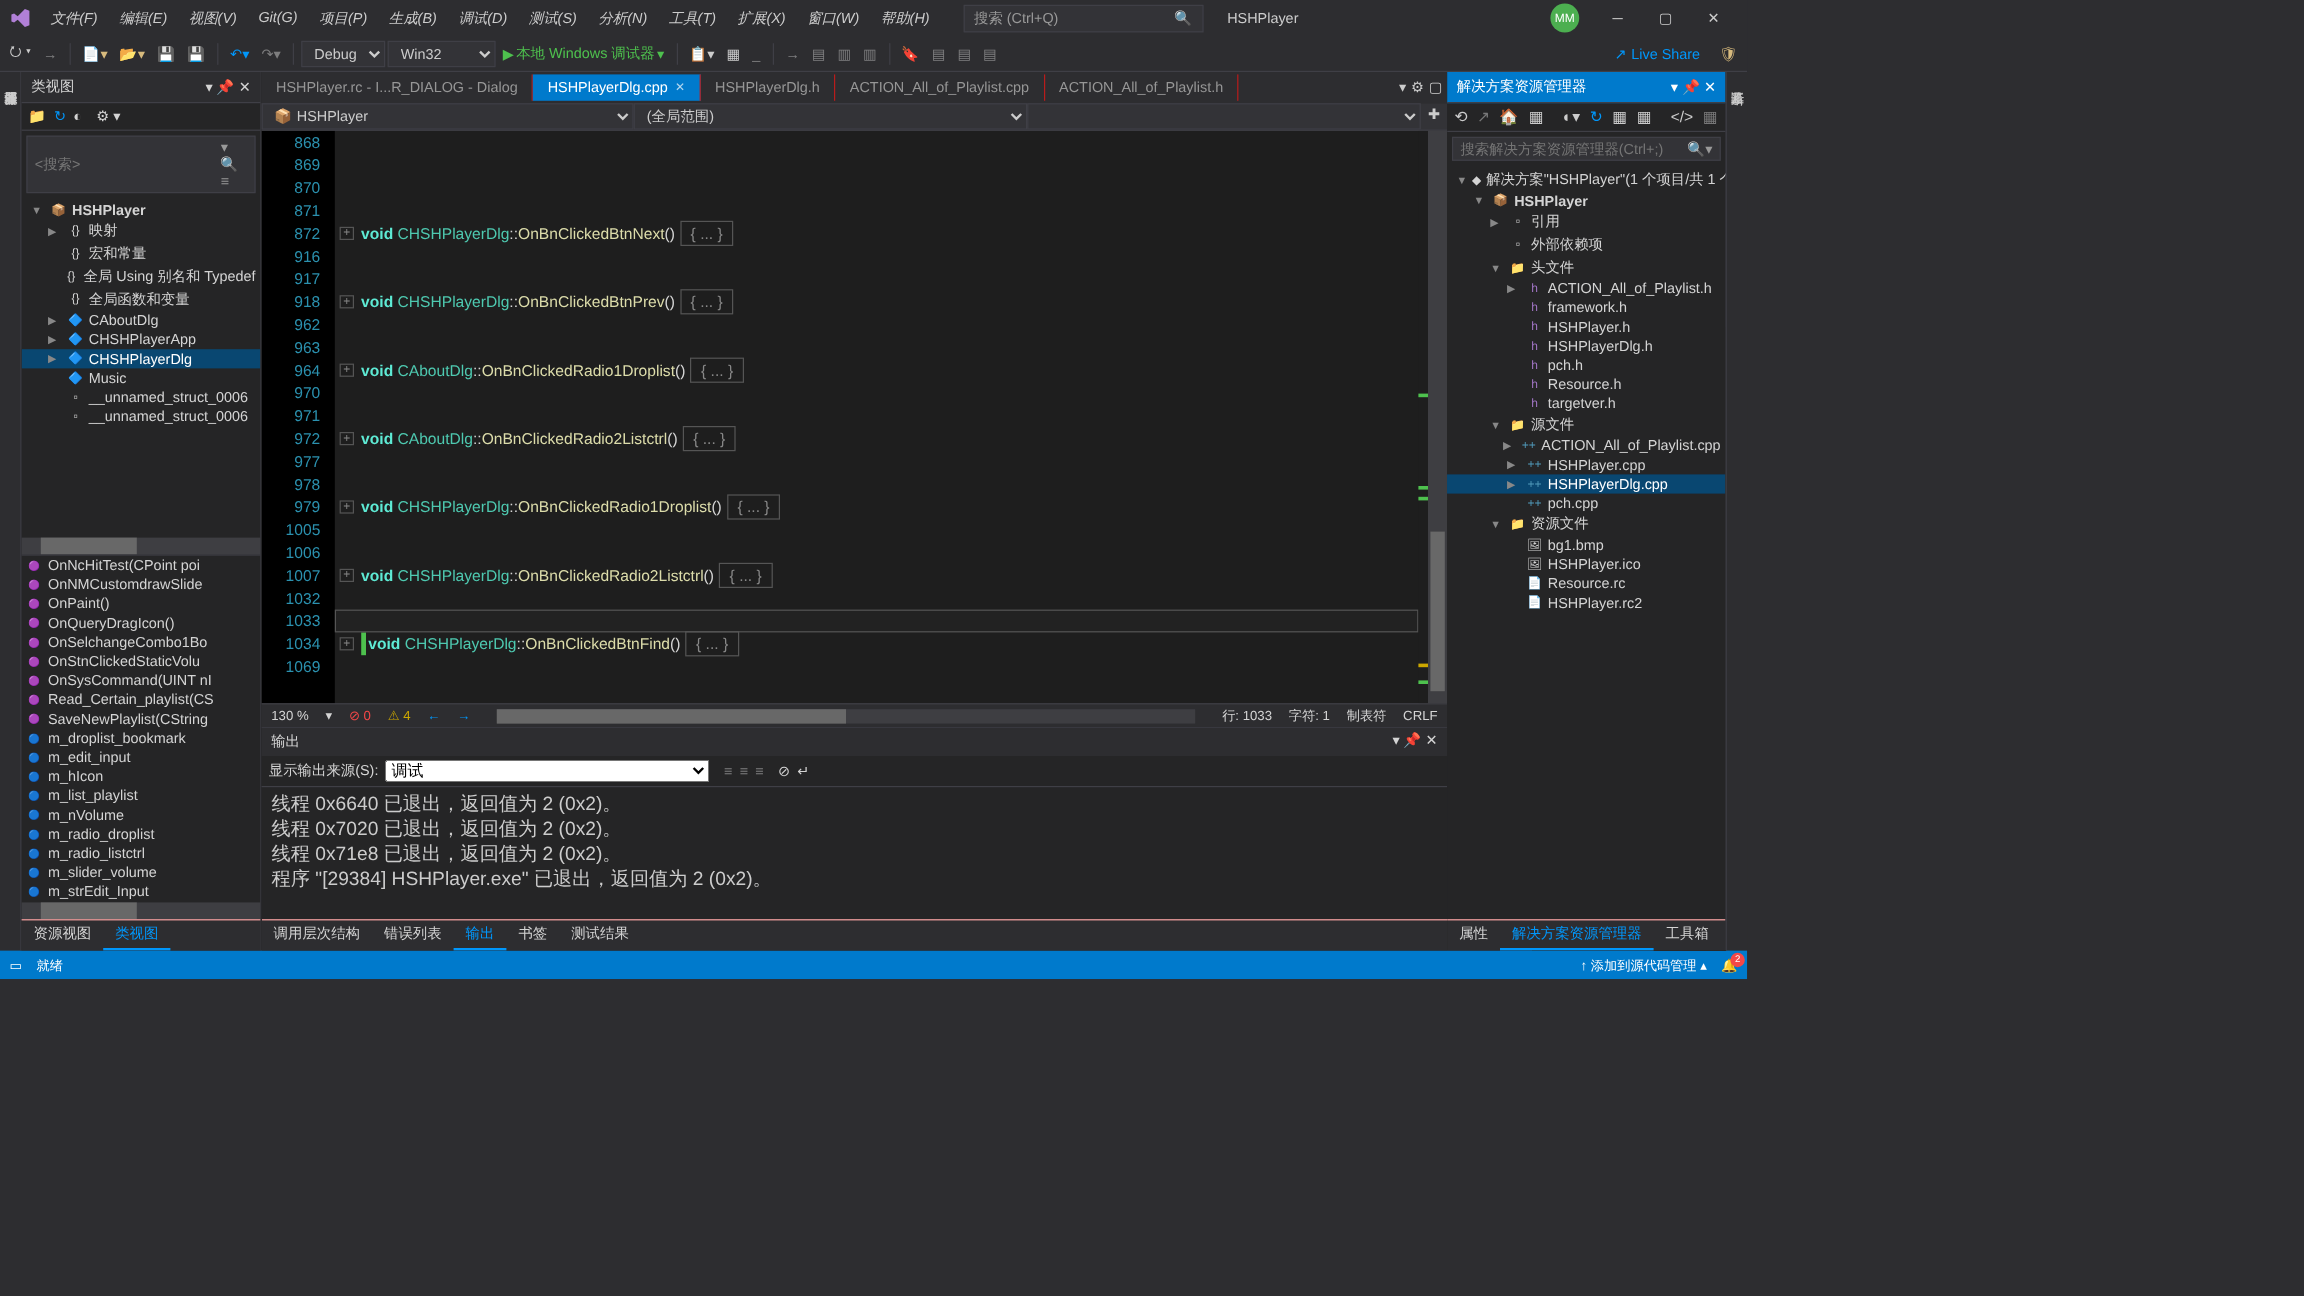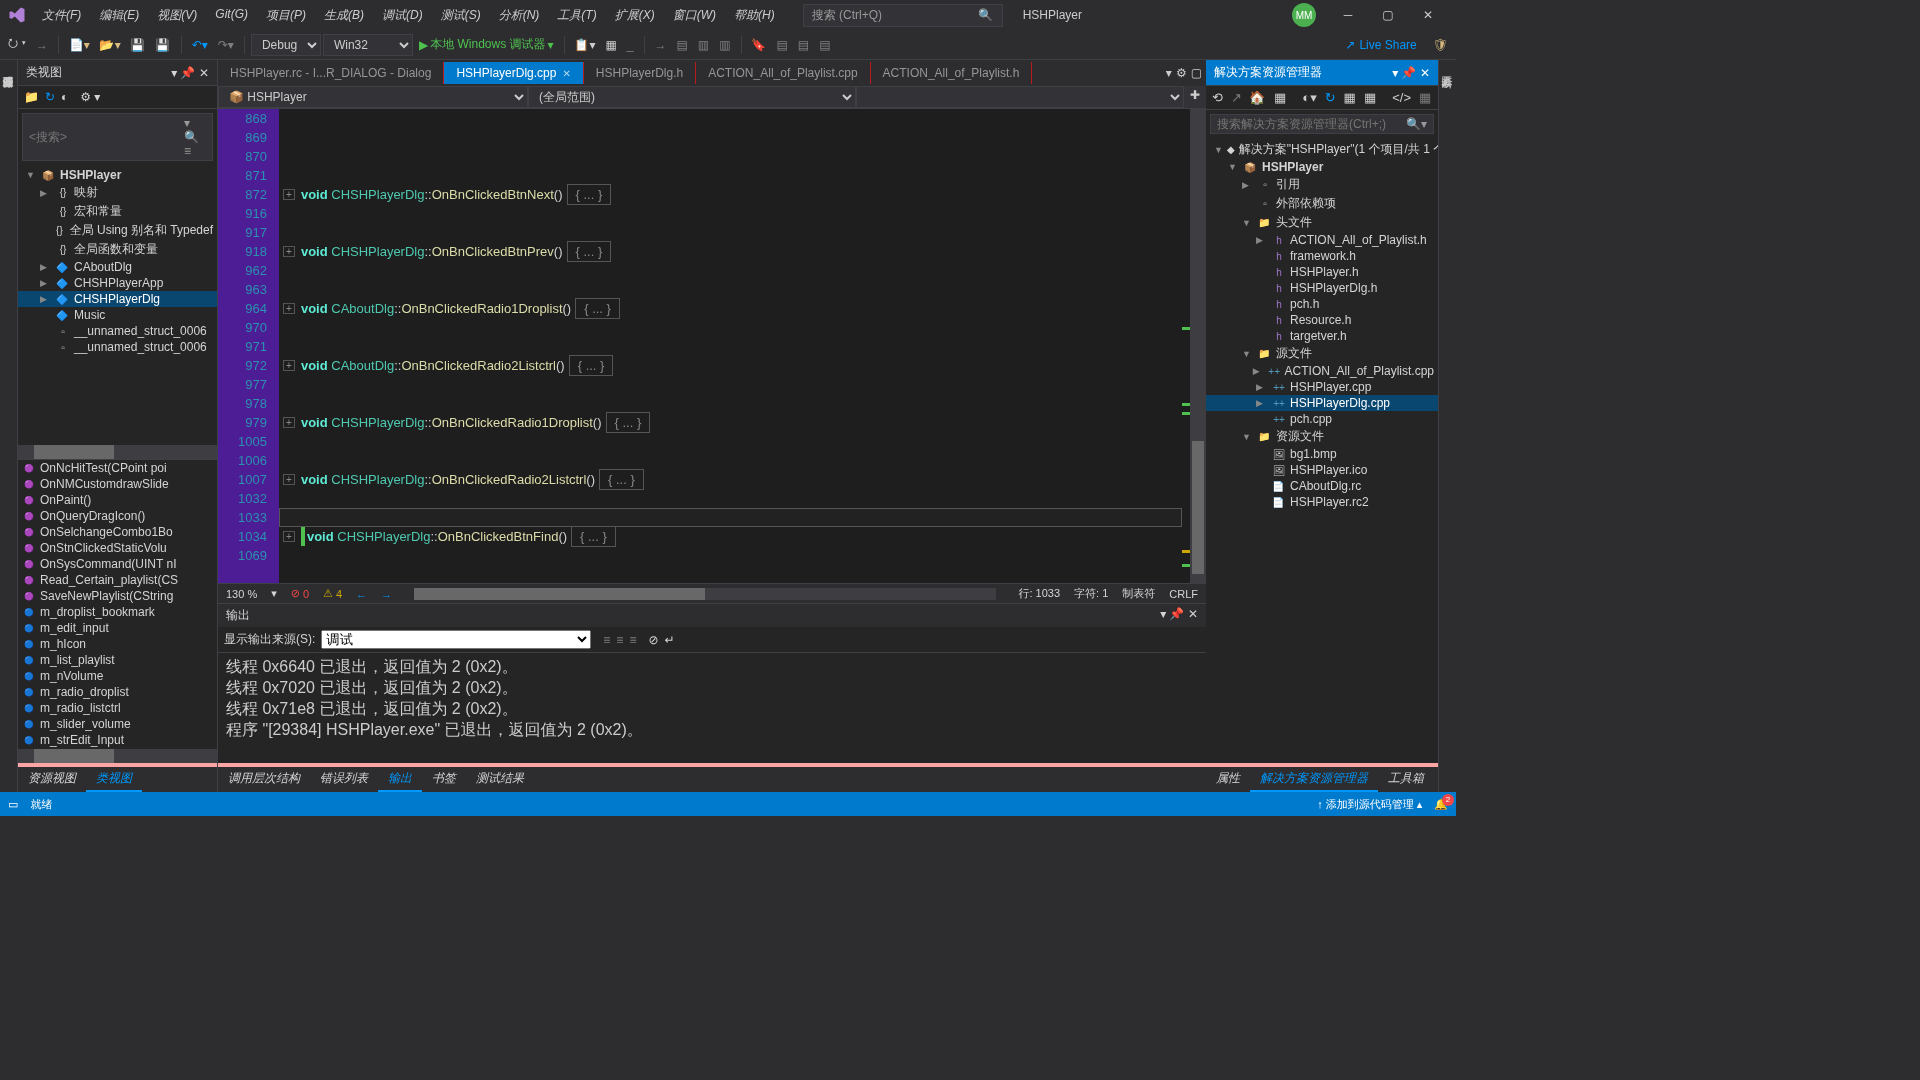--- a/index.html
+++ b/index.html
@@ -40,36 +40,36 @@
 .tree-item .icon { width: 14px; height: 14px; display: inline-flex; align-items: center; justify-content: center; font-size: 10px; }
 .icon-class { color: #d7ba7d; }
 .icon-folder { color: #d7ba7d; }
 .icon-cpp { color: #519aba; }
 .icon-h { color: #a074c4; }
 
 .members { height: 290px; overflow: auto; border-top: 1px solid #3f3f46; }
 .hscroll { height: 14px; background: #3e3e42; display: flex; }
 .hscroll .thumb { background: #686868; width: 40%; height: 100%; }
 
-.bottom-tabs { display: flex; background: #2d2d30; border-top: 4px solid #fca5a5; font-style: italic; }
+.bottom-tabs { display: flex; background: #2d2d30; border-top: 1px solid #fca5a5; }
 .bottom-tabs span { padding: 3px 10px; cursor: pointer; }
 .bottom-tabs span.active { color: #0097fb; border-bottom: 2px solid #0097fb; }
 
 .editor-area { flex: 1; display: flex; flex-direction: column; background: #1e1e1e; min-width: 0; }
 .tabs { display: flex; background: #2d2d30; align-items: center; height: 26px; }
 .tab { padding: 4px 12px; color: #969696; cursor: pointer; display: flex; align-items: center; gap: 6px; border-right: 1px solid #b91c1c; white-space: nowrap; }
 .tab.active { background: #007acc; color: white; }
 .tab .close { font-size: 10px; opacity: 0.7; }
 .tabs .tab-controls { margin-left: auto; display: flex; gap: 4px; padding: 0 4px; color: #ccc; }
 
 .nav-bar { display: flex; background: #333337; border-bottom: 1px solid #3f3f46; }
 .nav-bar select { background: #333337; color: #ccc; border: 1px solid #3f3f46; padding: 2px 6px; font-size: 12px; }
 
 .code { flex: 1; display: flex; overflow: hidden; position: relative; font-family: Consolas, monospace; font-size: 13px; }
-.gutter { background: #4c1d95; color: #2b91af; text-align: right; padding: 0 12px 0 20px; user-select: none; line-height: 19px; }
+.gutter { background: #000000; color: #2b91af; text-align: right; padding: 0 12px 0 20px; user-select: none; line-height: 19px; }
 .code-content { flex: 1; padding: 0 4px; line-height: 19px; white-space: pre; color: #d4d4d4; position: relative; }
 .code-line { display: flex; align-items: center; height: 19px; }
 .fold { color: #888; margin-right: 6px; font-size: 10px; width: 12px; display:inline-block; border:1px solid #555; text-align:center; line-height:10px; height:11px; }
 .kw { color: #5eead4; font-weight: bold; }
 .cls { color: #4ec9b0; }
 .fn { color: #dcdcaa; }
 .collapsed-body { border: 1px solid #555; color: #888; padding: 0 8px; margin-left: 4px; }
 .current-line { position: absolute; left:0; right:0; height:19px; border:1px solid #555; background: rgba(255,255,255,0.02); pointer-events:none; }
 .vscroll { width: 16px; background: #3e3e42; position: relative; }
 .vscroll .thumb { position: absolute; left:2px; right:2px; background: #686868; }
@@ -599,21 +599,21 @@
         <div class="tree-item">
           <span class="indent" style="width: 42px;"></span>
           <span class="expander"></span>
           <span class="icon icon-img">🖼</span>
           <span>HSHPlayer.ico</span>
         </div>
         <div class="tree-item">
           <span class="indent" style="width: 42px;"></span>
           <span class="expander"></span>
           <span class="icon icon-rc">📄</span>
-          <span>CAboutDlg.rc</span>
+          <span>Resource.rc</span>
         </div>
         <div class="tree-item">
           <span class="indent" style="width: 42px;"></span>
           <span class="expander"></span>
           <span class="icon icon-rc">📄</span>
           <span>HSHPlayer.rc2</span>
         </div>
       </div>
     <div class="bottom-tabs" id="sol-btabs">
         <span>属性</span>

